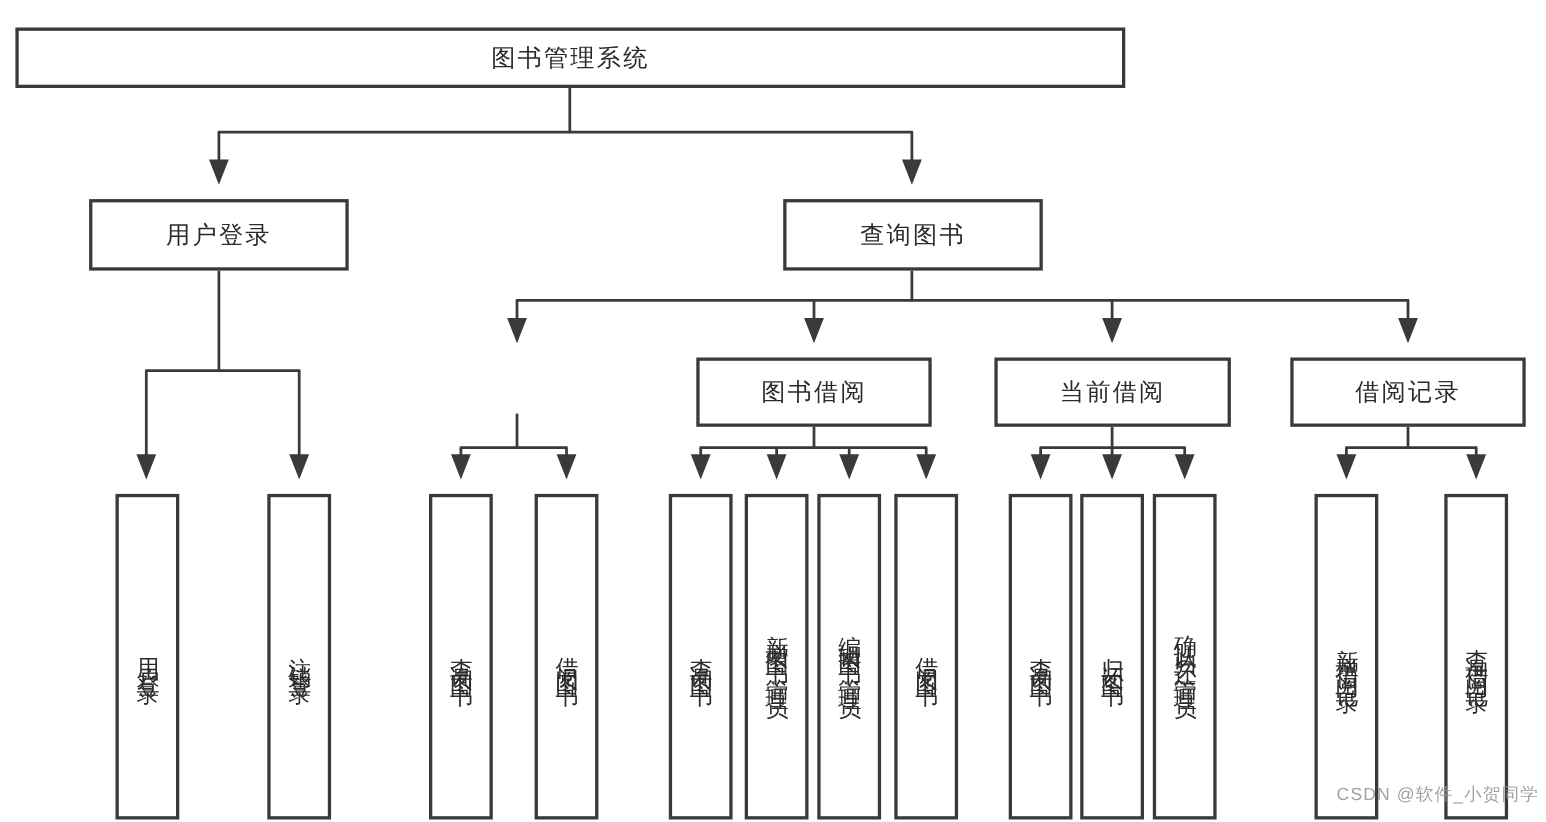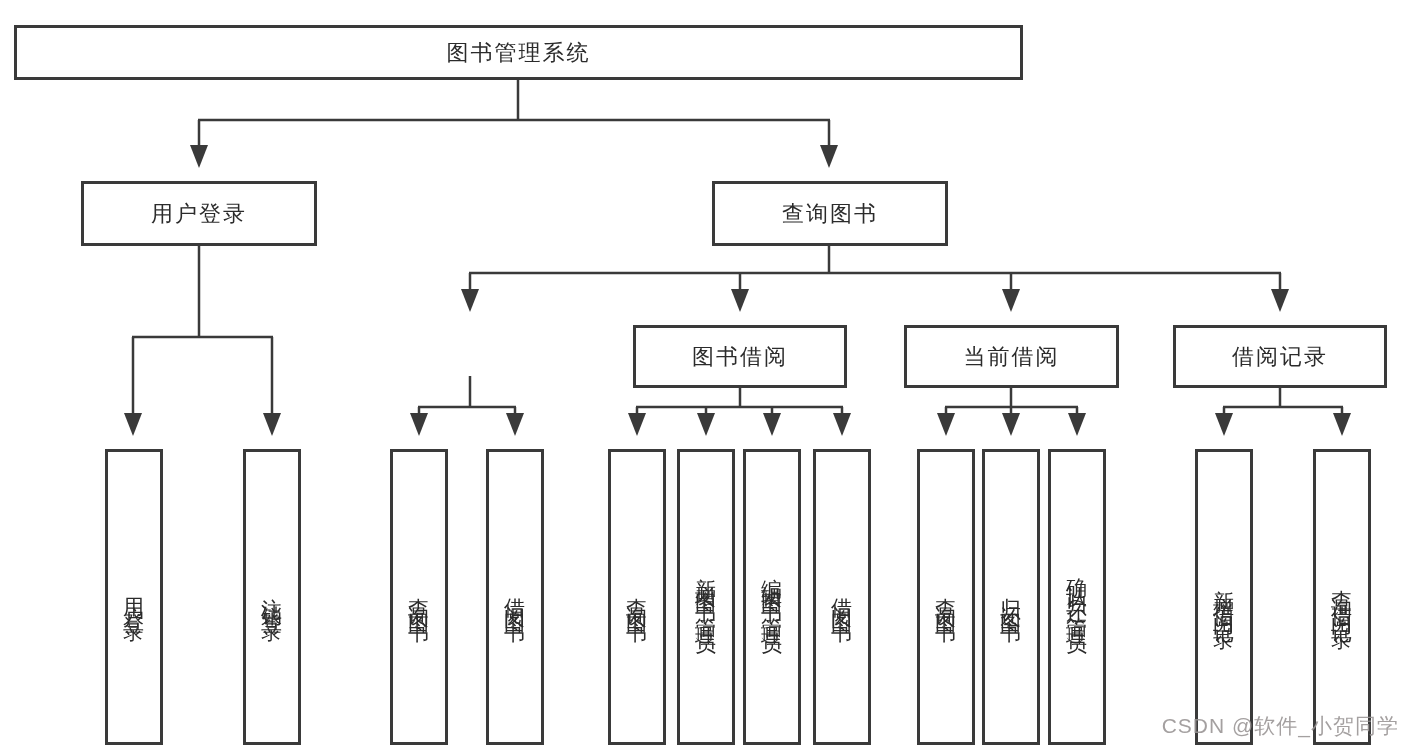--- a/index.html
+++ b/index.html
@@ -40,21 +40,21 @@
     font-size: 21px;
     letter-spacing: 8px;
     line-height: 1;
     padding: 6px 0;
   }
   .watermark {
     position: absolute;
     top: 712px;
     right: 6px;
     z-index: 3;
-    font-size: 21px;
+    font-size: 16px;
     letter-spacing: 1px;
     color: rgba(151, 147, 147, 0.88);
     white-space: nowrap;
   }
 </style>
 </head>
 <body>
 
 <div class="canvas">
 

